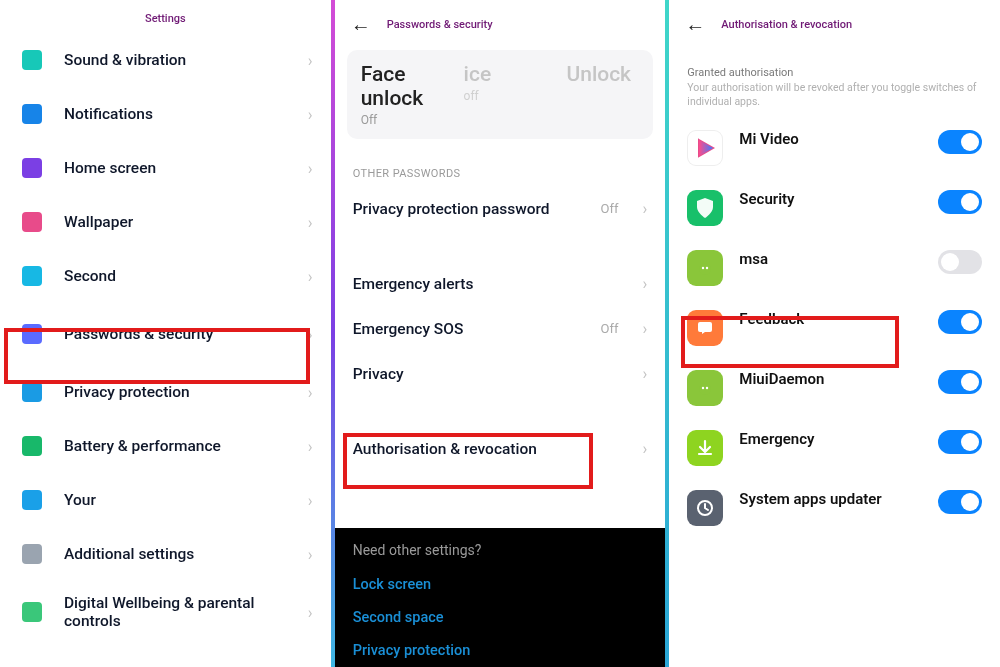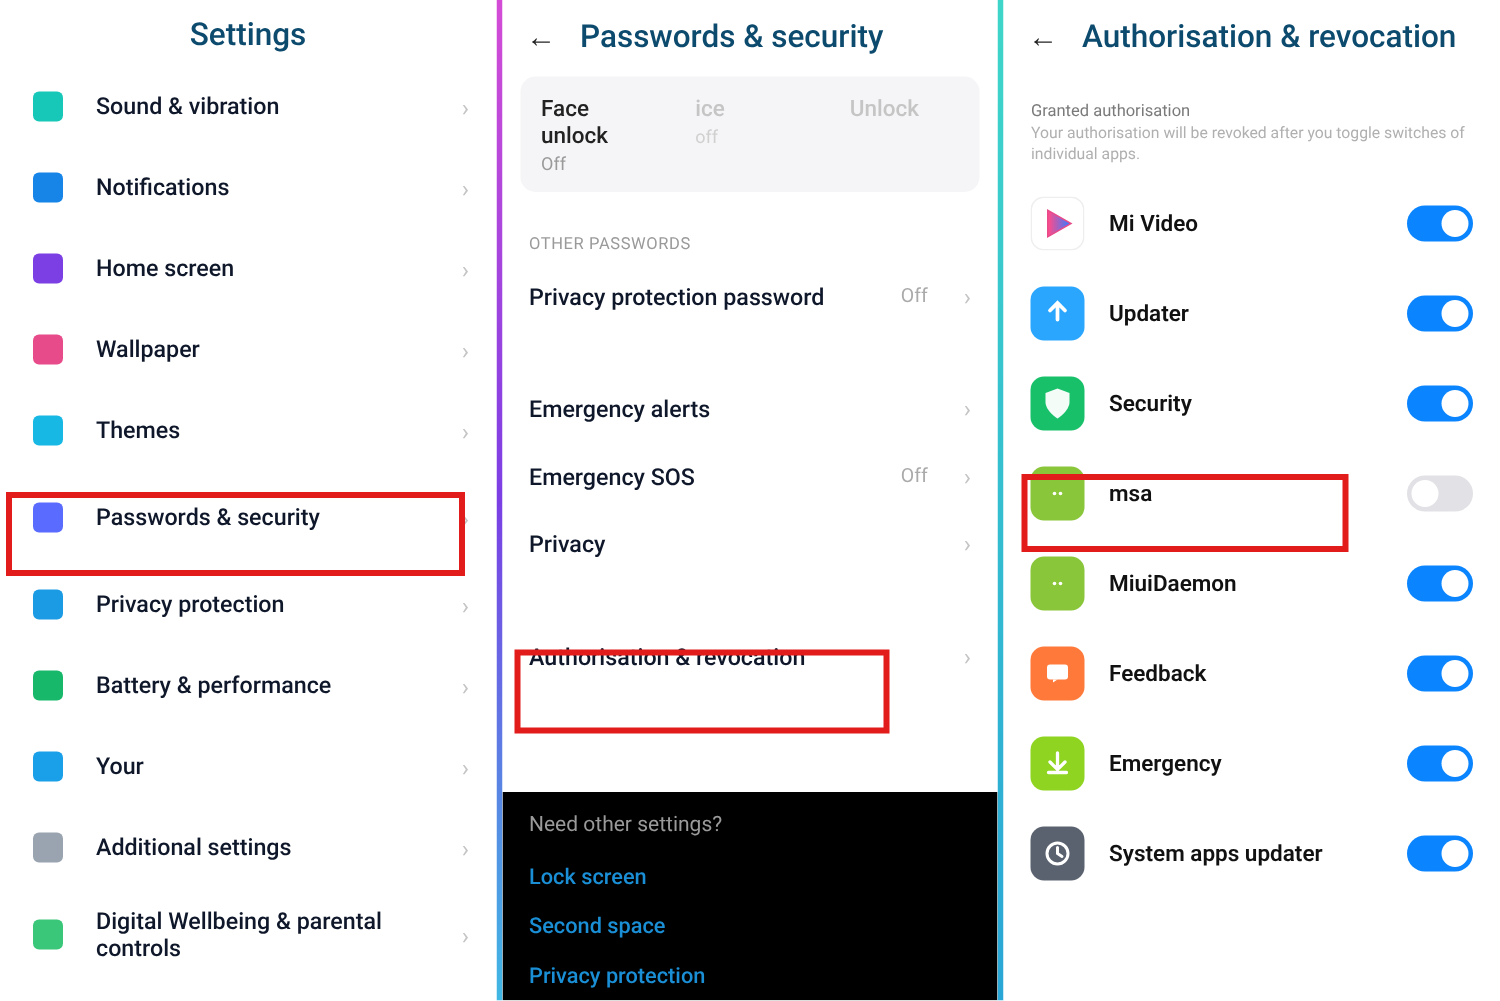--- a/index.html
+++ b/index.html
@@ -28,23 +28,23 @@
     background: linear-gradient(to bottom, #3fd6c9, #2aa6d6);
   }
   .header {
     display: flex;
     align-items: center;
     padding: 12px 16px 8px;
     gap: 16px;
   }
   .header.centered { justify-content: center; }
   .header-title {
-    font-size: 21px;
+    font-size: 11px;
     font-weight: 500;
-    color: #0c4a6e;
+    color: #701a75;
   }
   .back-icon {
     font-size: 20px;
     color: #222;
   }
   .list { flex: 1; }
   .row {
     display: flex;
     align-items: center;
     padding: 13px 18px;
@@ -82,21 +82,21 @@
     letter-spacing: 0.4px;
   }
   .card {
     background: #f5f5f7;
     border-radius: 10px;
     margin: 6px 12px 10px;
     padding: 12px 14px;
   }
   .card-row { display: flex; gap: 30px; }
   .card-item { flex: 1; }
-  .card-title { font-size: 15px; font-weight: 500; color: #222; }
+  .card-title { font-size: 21px; font-weight: 500; color: #222; }
   .card-sub { font-size: 12px; color: #9a9a9a; margin-top: 3px; }
   .card-item.dimmed .card-title { color: #c5c5c5; }
   .card-item.dimmed .card-sub { color: #d0d0d0; }
   .other-settings {
     background: #000000;
     padding: 14px 18px 0;
   }
   .other-title { font-size: 14px; color: #9a9a9a; margin-bottom: 10px; }
   .other-link {
     font-size: 14.5px;
@@ -106,21 +106,20 @@
     font-weight: 500;
   }
   .desc-block {
     padding: 4px 18px 10px;
     margin-top: 18px;
   }
   .desc-title { font-size: 11px; color: #7a7a7a; }
   .desc-text { font-size: 10.5px; color: #b0b0b0; margin-top: 2px; line-height: 1.3; }
   .app-row {
     display: flex;
-    align-items: center;
     padding: 12px 18px;
     gap: 16px;
   }
   .app-icon {
     width: 36px;
     height: 36px;
     border-radius: 9px;
     display: flex;
     align-items: center;
     justify-content: center;
@@ -193,21 +192,21 @@
     <span class="icon-slot">
       <span class="sq" style="background:#e84b8a"></span>
     </span>
     <span class="row-label">Wallpaper</span>
     <span class="chevron">›</span>
       </div>
       <div class="row">
     <span class="icon-slot">
       <span class="sq" style="background:#17b8e4"></span>
     </span>
-    <span class="row-label">Themes</span>
+    <span class="row-label">Second</span>
     <span class="chevron">›</span>
       </div>
       <div class="row" style="padding: 17px 18px;">
     <span class="icon-slot">
       <span class="sq" style="background:#5a6bff"></span>
     </span>
     <span class="row-label">Passwords &amp; security</span>
     <span class="chevron">›</span>
       </div>
       <div class="row">
@@ -334,29 +333,20 @@
                 <stop offset="0" stop-color="#ff4b8a"></stop>
                 <stop offset="1" stop-color="#3a7bff"></stop>
               </linearGradient>
             </defs>
           </svg>
         </span>
     <span class="app-label">Mi Video</span>
     <span class="toggle on"></span>
       </div>
       <div class="app-row">
-    <span class="app-icon" style="background:#2aa6ff; ">
-          <svg width="20" height="20">
-            <path d="M10 3 L10 14 M5 8 L10 3 L15 8" stroke="#fff" stroke-width="2.5" fill="none" stroke-linecap="round"></path>
-          </svg>
-        </span>
-    <span class="app-label">Updater</span>
-    <span class="toggle on"></span>
-      </div>
-      <div class="app-row">
     <span class="app-icon" style="background:#18c06a; ">
           <svg width="20" height="22">
             <path d="M10 1 L18 4 V10 C18 16 10 21 10 21 C10 21 2 16 2 10 V4 Z" fill="#fff" opacity="0.95"></path>
           </svg>
         </span>
     <span class="app-label">Security</span>
     <span class="toggle on"></span>
       </div>
       <div class="app-row">
     <span class="app-icon" style="background:#8ac63a; ">
@@ -365,43 +355,43 @@
             <circle cx="8" cy="4" r="1.5" fill="#8ac63a"></circle>
             <circle cx="14" cy="4" r="1.5" fill="#8ac63a"></circle>
             <circle cx="9" cy="11" r="1.2" fill="#fff"></circle>
             <circle cx="13" cy="11" r="1.2" fill="#fff"></circle>
           </svg>
         </span>
     <span class="app-label">msa</span>
     <span class="toggle off"></span>
       </div>
       <div class="app-row">
+    <span class="app-icon" style="background:#ff7a3a; ">
+          <svg width="18" height="18">
+            <rect x="2" y="3" width="14" height="10" rx="2" fill="#fff"></rect>
+            <path d="M6 15 L9 13 L6 13 Z" fill="#fff"></path>
+          </svg>
+        </span>
+    <span class="app-label">Feedback</span>
+    <span class="toggle on"></span>
+      </div>
+      <div class="app-row">
     <span class="app-icon" style="background:#8ac63a; ">
           <svg width="22" height="22">
             <circle cx="11" cy="12" r="6" fill="#8ac63a"></circle>
             <circle cx="8" cy="4" r="1.5" fill="#8ac63a"></circle>
             <circle cx="14" cy="4" r="1.5" fill="#8ac63a"></circle>
             <circle cx="9" cy="11" r="1.2" fill="#fff"></circle>
             <circle cx="13" cy="11" r="1.2" fill="#fff"></circle>
           </svg>
         </span>
     <span class="app-label">MiuiDaemon</span>
     <span class="toggle on"></span>
       </div>
       <div class="app-row">
-    <span class="app-icon" style="background:#ff7a3a; ">
-          <svg width="18" height="18">
-            <rect x="2" y="3" width="14" height="10" rx="2" fill="#fff"></rect>
-            <path d="M6 15 L9 13 L6 13 Z" fill="#fff"></path>
-          </svg>
-        </span>
-    <span class="app-label">Feedback</span>
-    <span class="toggle on"></span>
-      </div>
-      <div class="app-row">
     <span class="app-icon" style="background:#8ed420; ">
           <svg width="18" height="18">
             <path d="M9 2 V12 M4 8 L9 13 L14 8 M3 15 H15" stroke="#fff" stroke-width="2.2" fill="none" stroke-linecap="round"></path>
           </svg>
         </span>
     <span class="app-label">Emergency</span>
     <span class="toggle on"></span>
       </div>
       <div class="app-row">
     <span class="app-icon" style="background:#5a6270; ">

